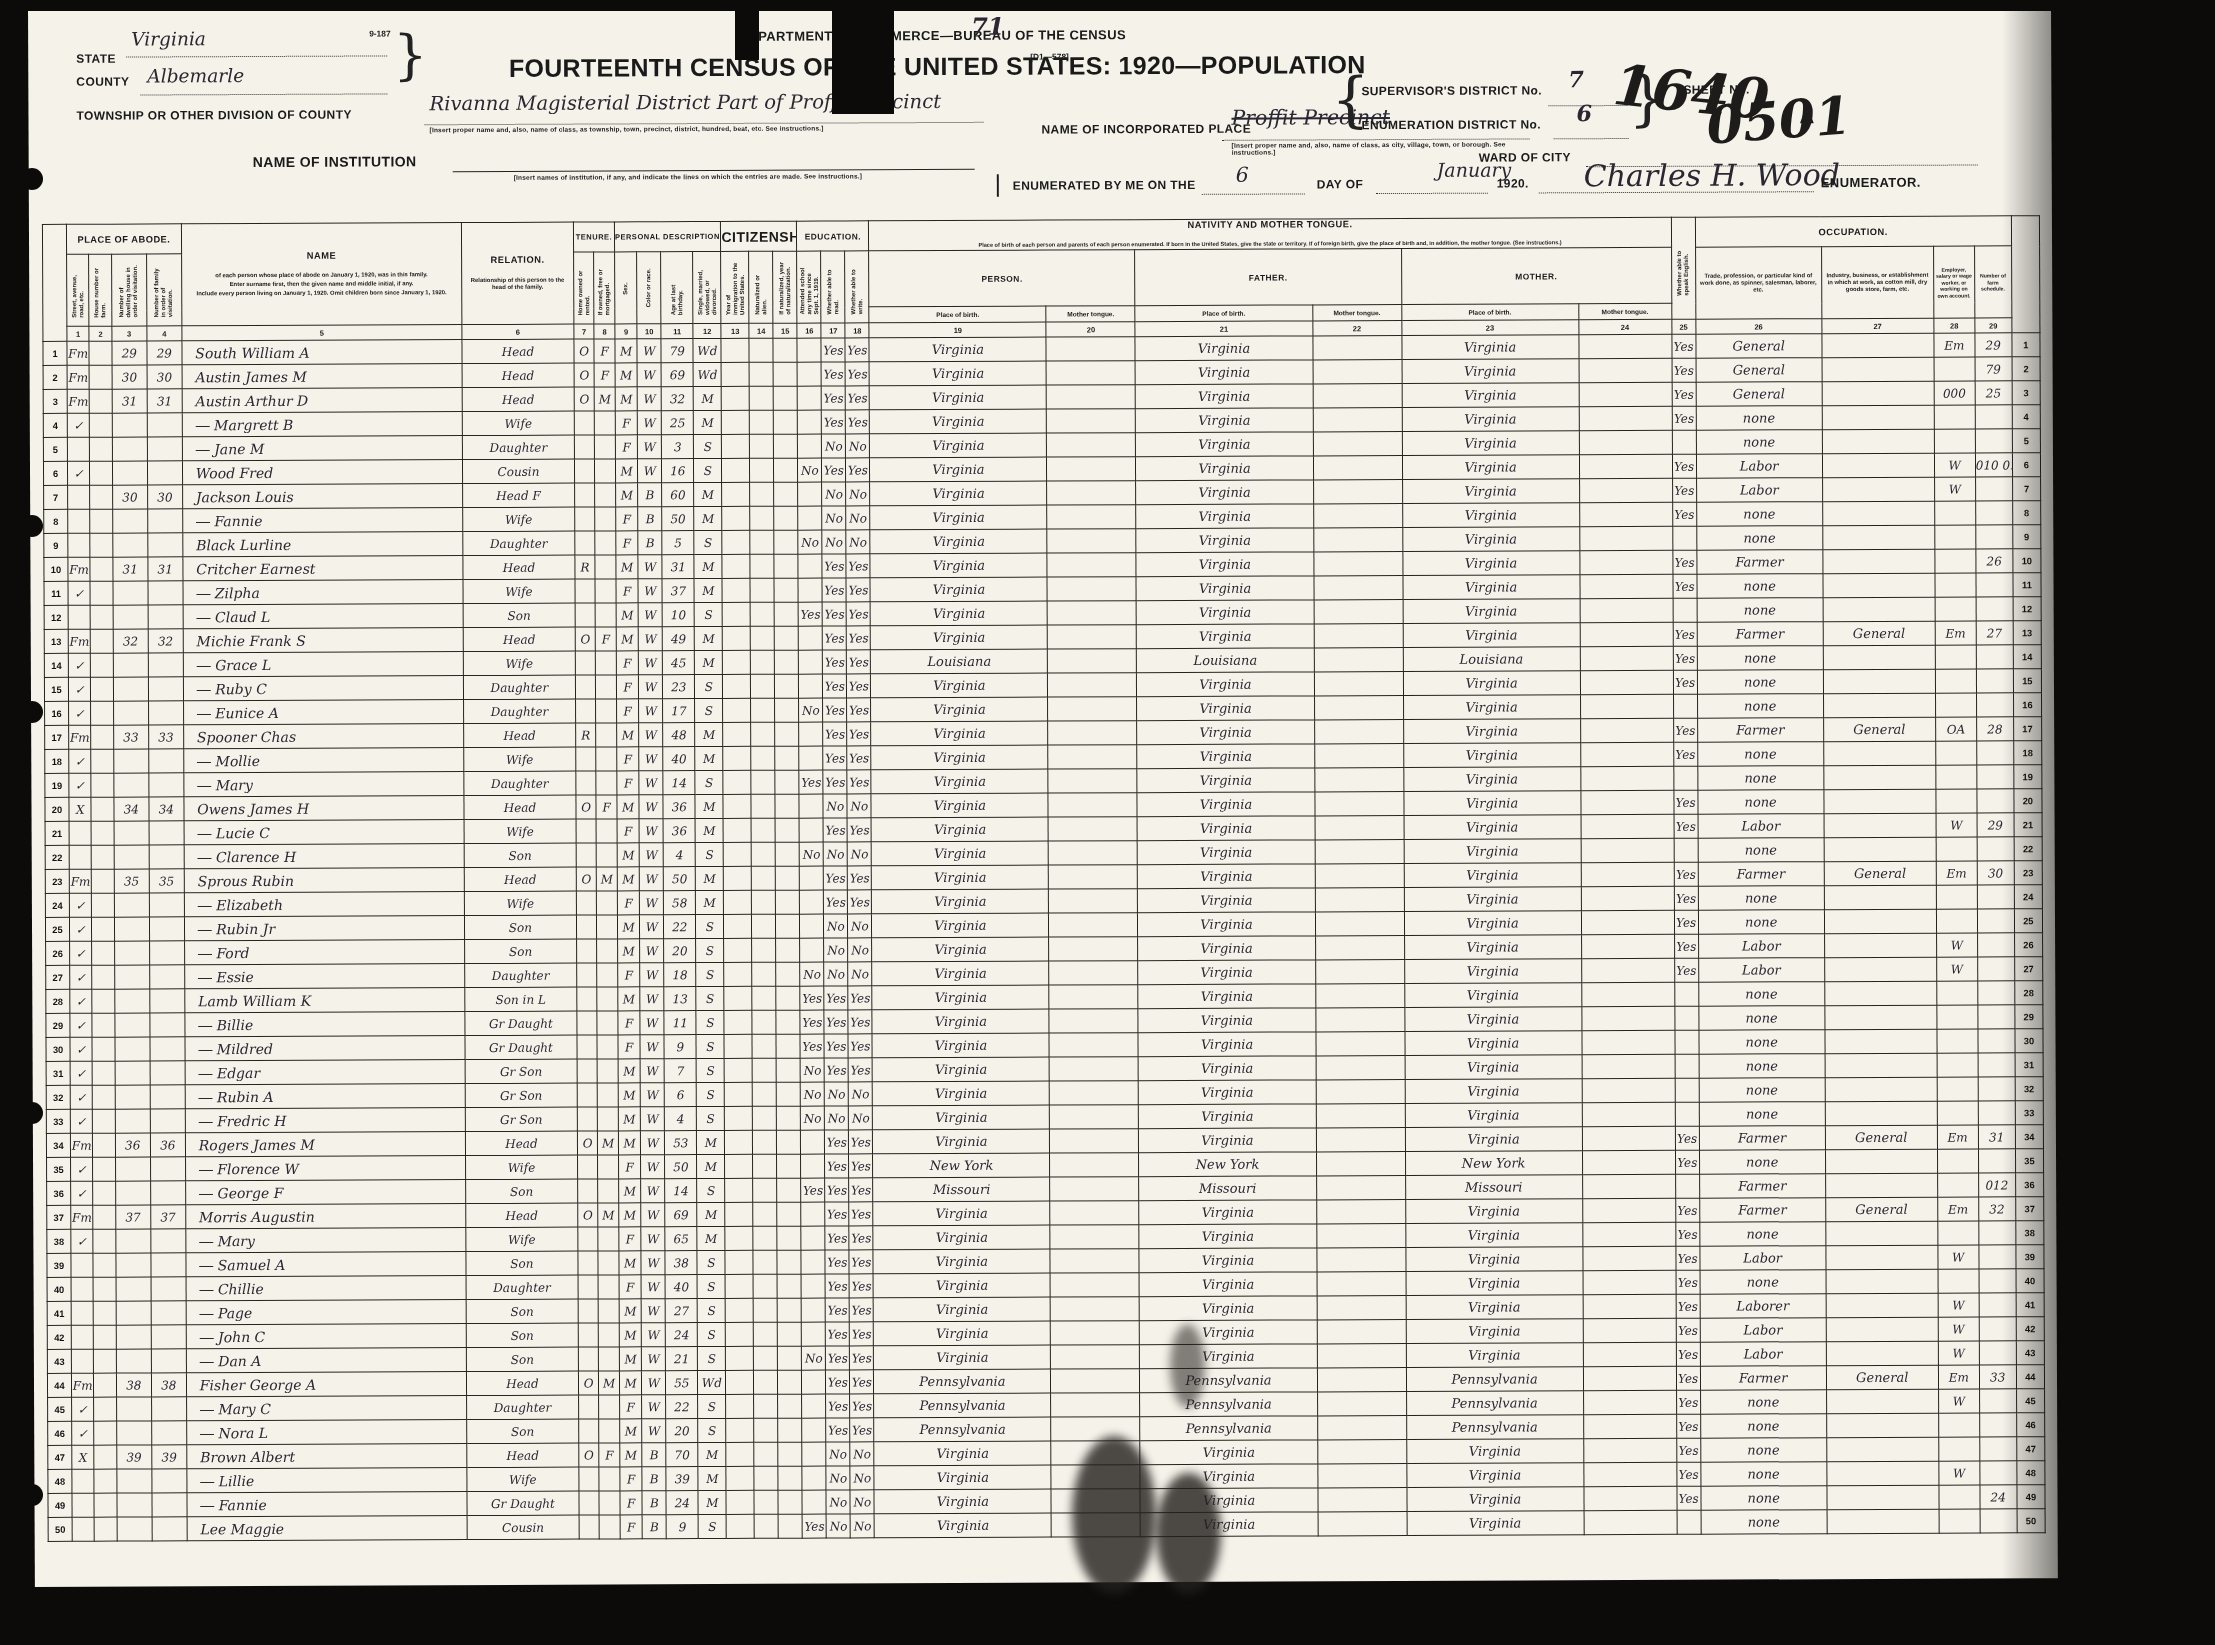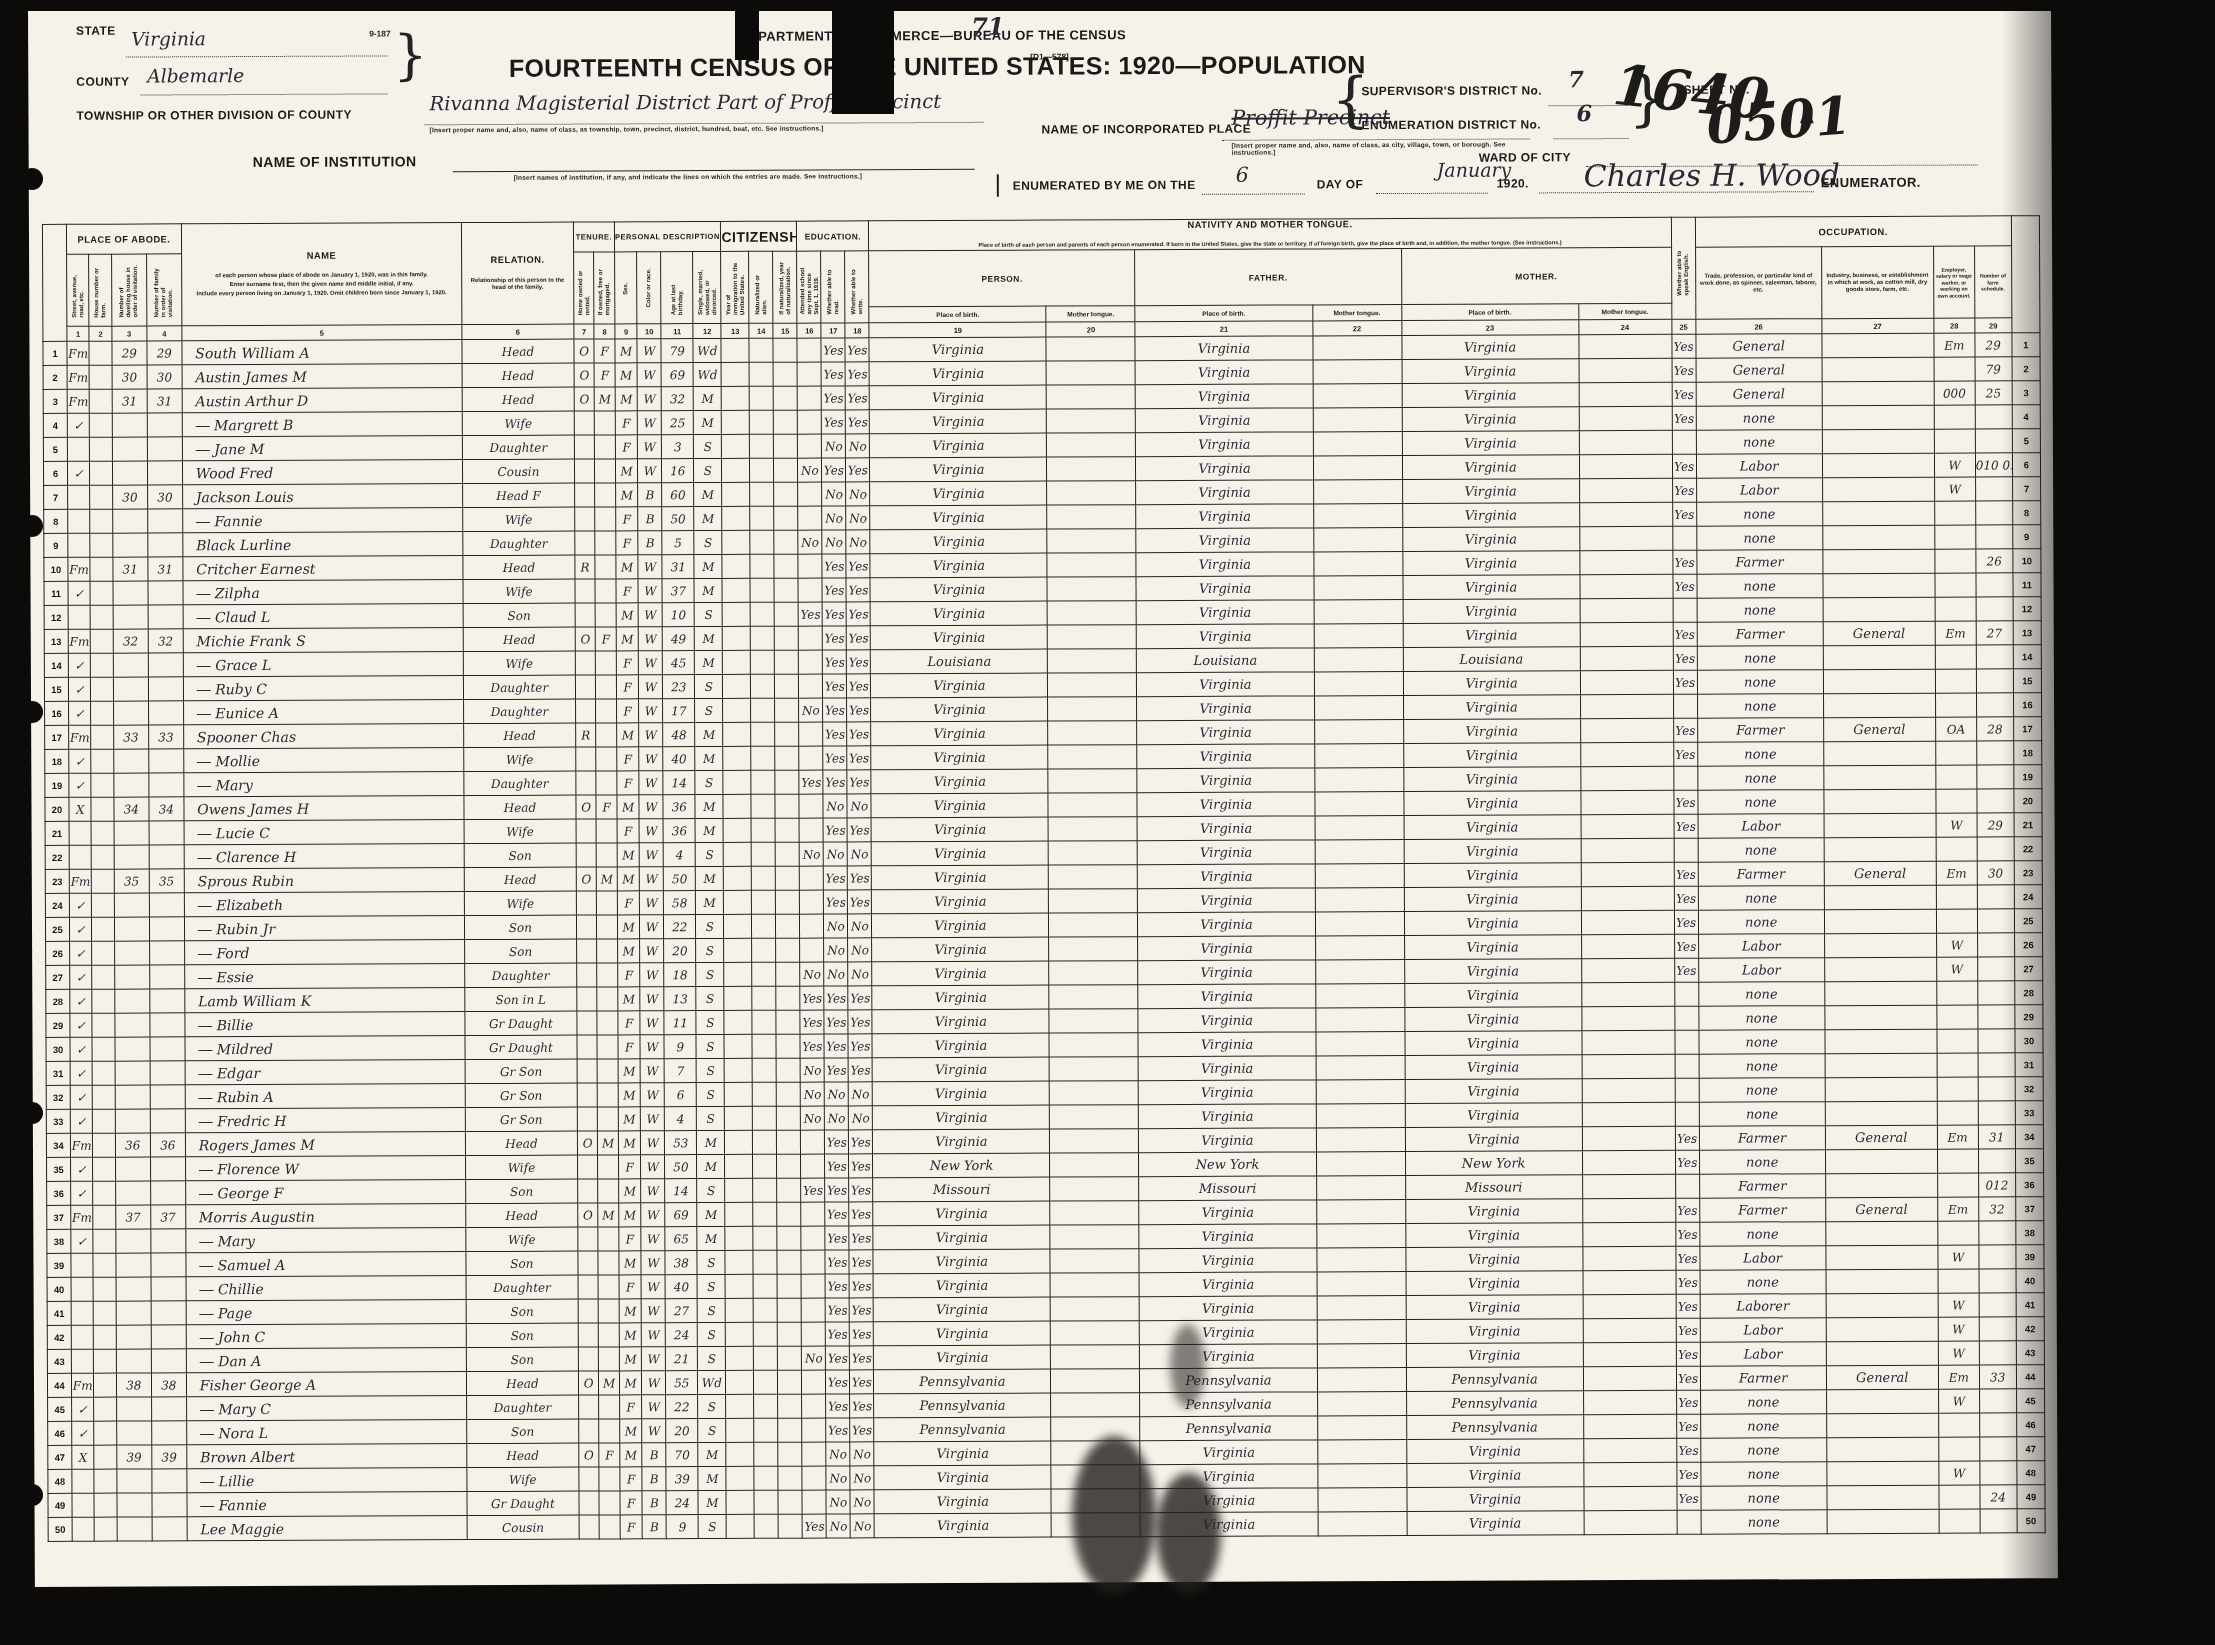--- a/index.html
+++ b/index.html
@@ -41,21 +41,21 @@
   td.c{font-size:12px;}
   .r2{height:56px;}
   .r3 th{font-size:6.5px;font-weight:bold;height:15px;}
   .thick{border-bottom:1.9px solid #1a1a1a;}
 </style>
 </head>
 <body>
 
 <div class="sheet">
 
-  <div class="p lbl" style="left:48px;top:16px;">STATE</div>
+  <div class="p lbl" style="left:48px;top:44px;">STATE</div>
   <div class="p hw hw-line" style="left:103px;top:20.5px;">Virginia</div>
   <div class="dots" style="left:98px;top:48px;width:261px;"></div>
   <div class="p lbl" style="left:48px;top:67px;">COUNTY</div>
   <div class="p hw hw-line" style="left:119px;top:58px;">Albemarle</div>
   <div class="dots" style="left:112px;top:86px;width:247px;"></div>
   <div class="p brace" style="left:365px;top:17px;">}</div>
 
   <div class="p" style="left:341px;top:22.4px;font-size:8.4px;font-weight:bold;">9-187</div>
 
   <div class="p" style="left:485px;top:24px;width:839px;text-align:center;font-size:13px;font-weight:bold;letter-spacing:0.4px;white-space:normal;">DEPARTMENT OF COMMERCE—BUREAU OF THE CENSUS</div>

